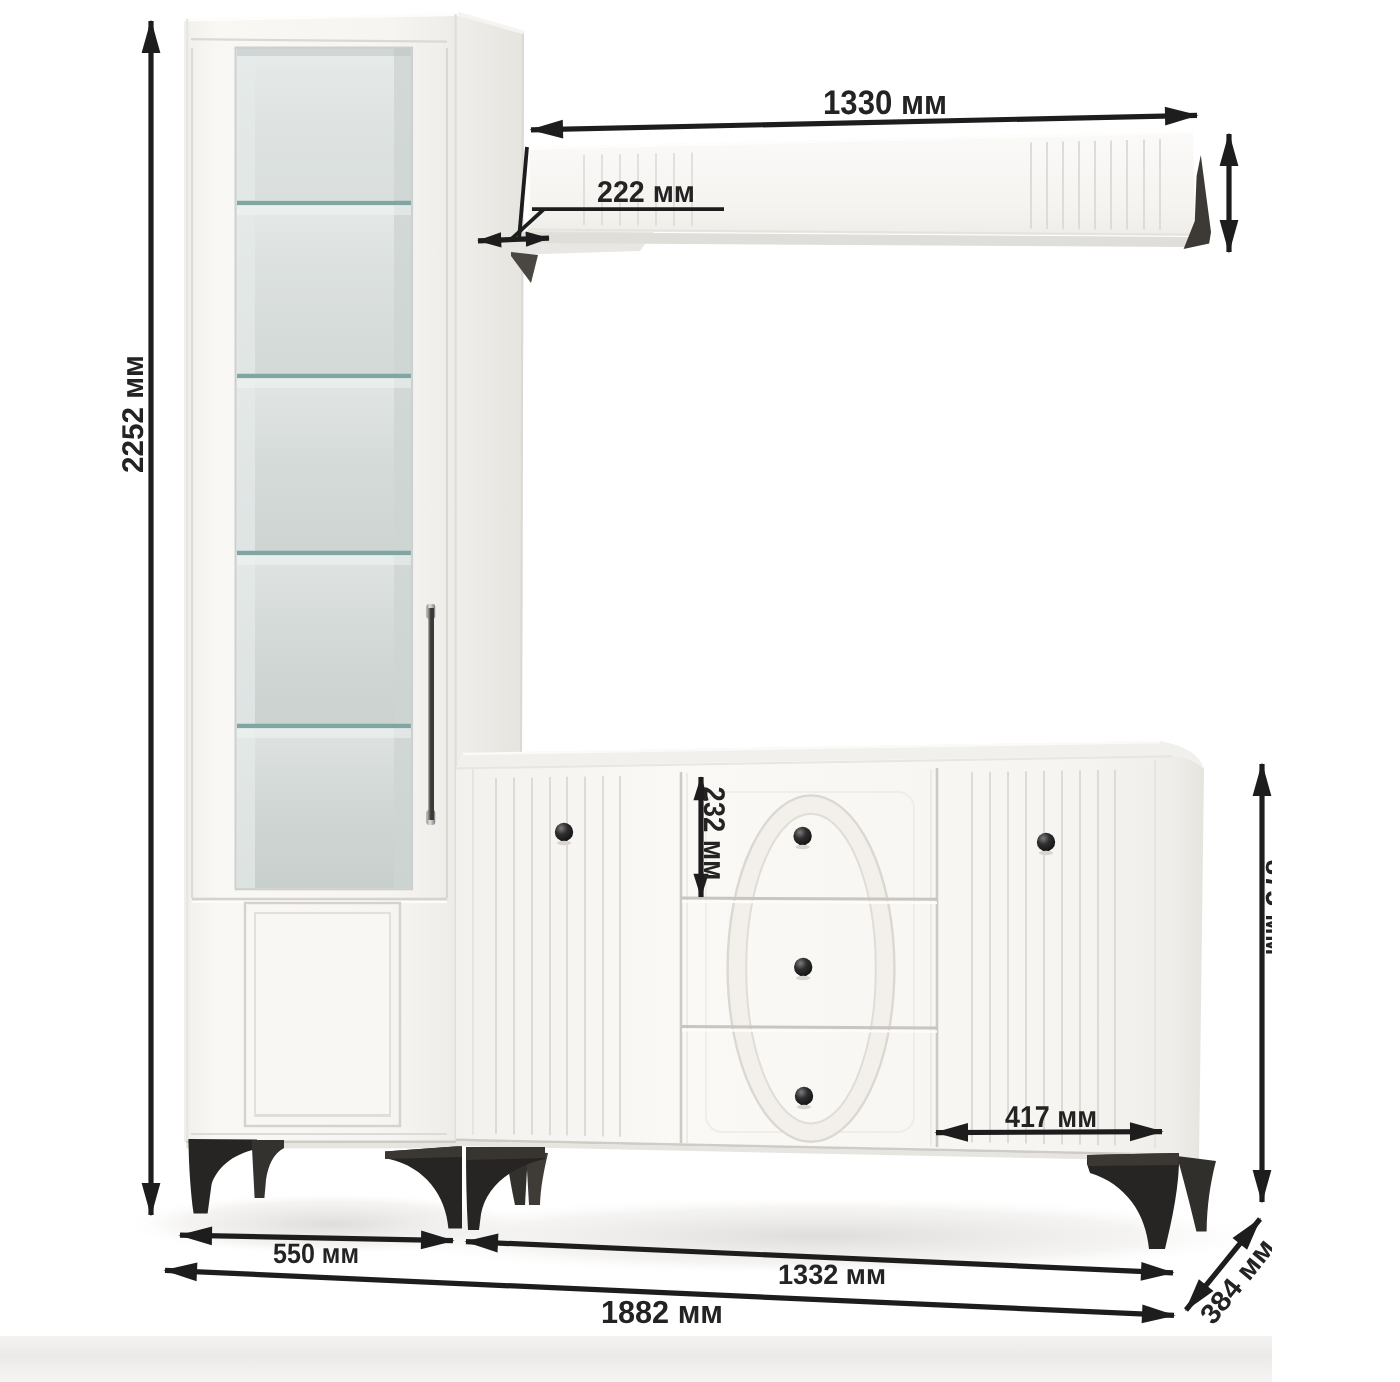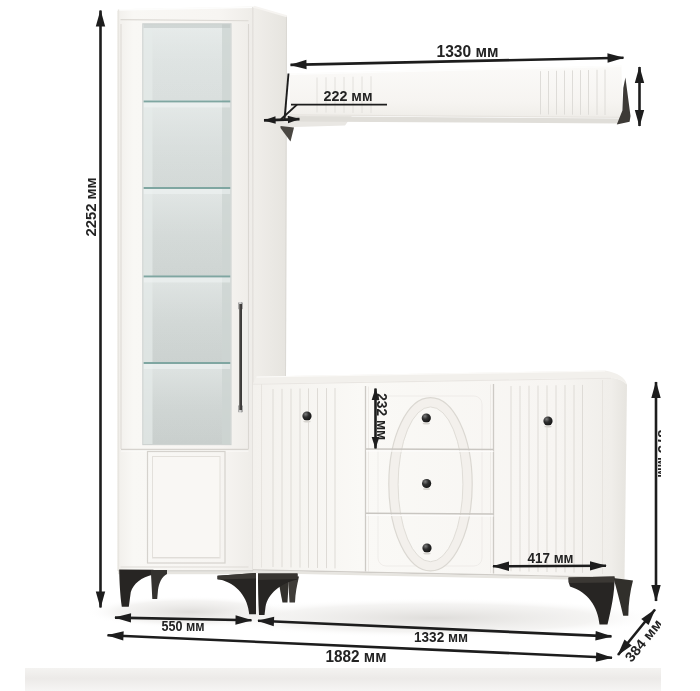--- a/index.html
+++ b/index.html
@@ -1,16 +1,16 @@
 <!DOCTYPE html>
 <html><head>
 <meta charset="utf-8">
 <style>
   html,body{margin:0;padding:0;background:#ffffff;}
-  #stage{width:636px;height:691px;position:relative;overflow:hidden;background:#fff;margin-left:25px;}
+  #stage{width:636px;height:691px;position:relative;overflow:hidden;background:#fff;}
   svg{display:block;}
   text{font-family:"Liberation Sans",sans-serif;font-weight:bold;fill:#232323;}
 </style>
 </head>
 <body>
 <div id="stage">
 <svg width="700" height="691" viewBox="0 0 700 691">
 <defs>
   <linearGradient id="frontGrad" x1="0" y1="0" x2="1" y2="0">
     <stop offset="0" stop-color="#f1efeb"></stop>

